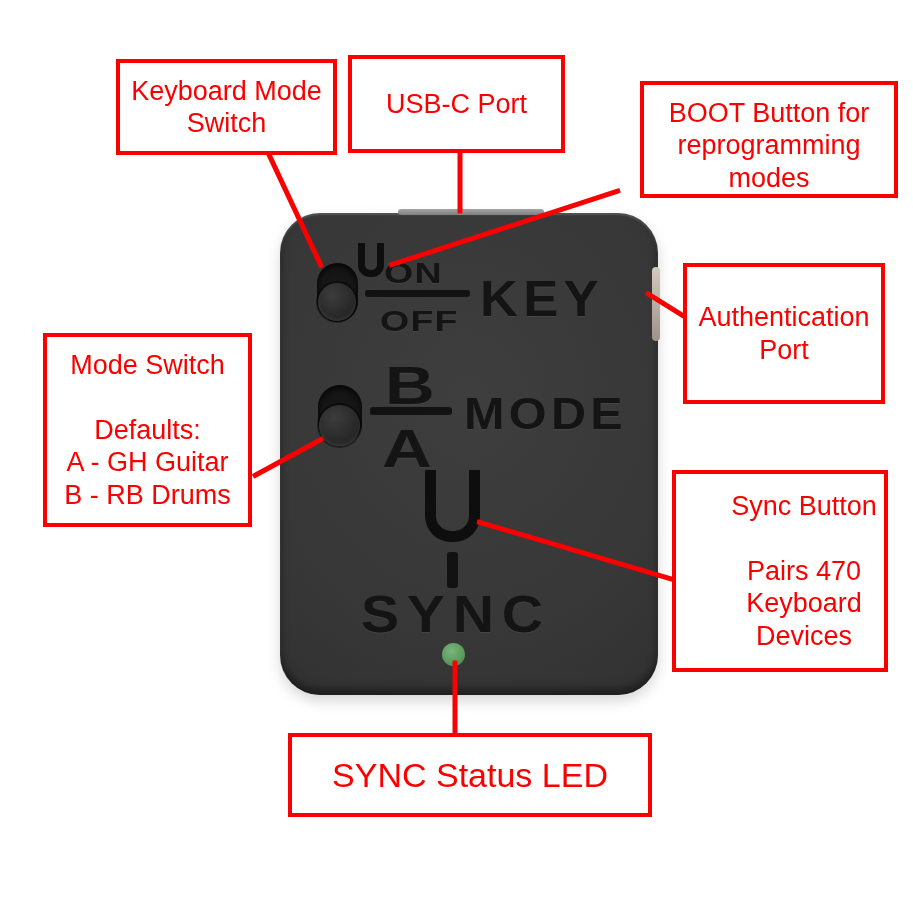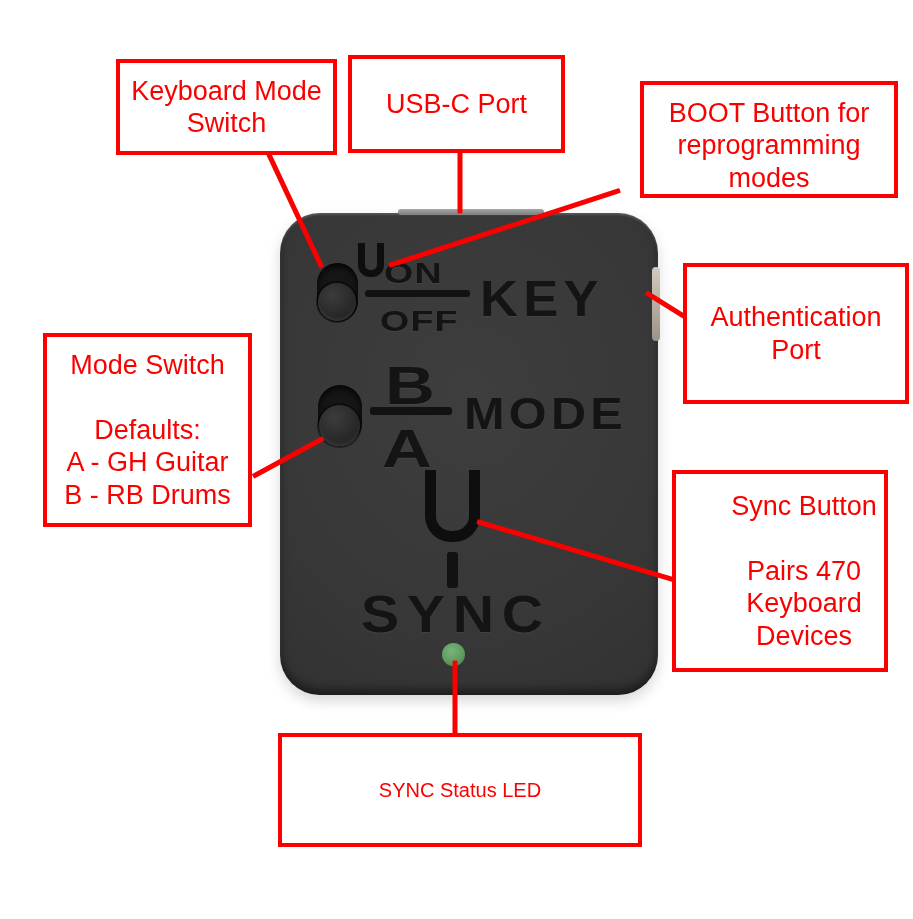--- a/index.html
+++ b/index.html
@@ -83,24 +83,24 @@
   
   .callout {
     position:absolute; background:#ffffff; border:4px solid #fa0000; color:#fa0000;
     display:flex; flex-direction:column; justify-content:center; align-items:center;
     text-align:center; font-size:27px; line-height:1.2; z-index:4; box-sizing:border-box;
   }
   .callout .ln { min-height:1.2em; width:100%; }
   .co-keyboard { left:97px;  top:59px;  width:221px; height:96px;margin-left:19px; }
   .co-usbc     { left:348px; top:55px;  width:217px; height:98px; }
   .co-boot     { left:640px; top:81px;  width:258px; height:117px;justify-content:flex-end; }
-  .co-auth     { left:683px; top:263px; width:226px; height:141px; }
+  .co-auth     { left:683px; top:263px; width:202px; height:141px; }
   .co-mode     { left:43px;  top:333px; width:209px; height:194px; }
   .co-sync     { left:672px; top:470px; width:216px; height:202px;padding-left:48px; }
-  .co-led      { left:278px; top:733px; width:364px; height:114px; font-size:20px; }
+  .co-led      { left:288px; top:733px; width:364px; height:84px; font-size:34px; }
 </style>
 </head>
 <body>
 
 <div class="canvas">
 
   <div class="usb-strip"></div>
   <div class="auth-strip"></div>
 
   <div class="device">

